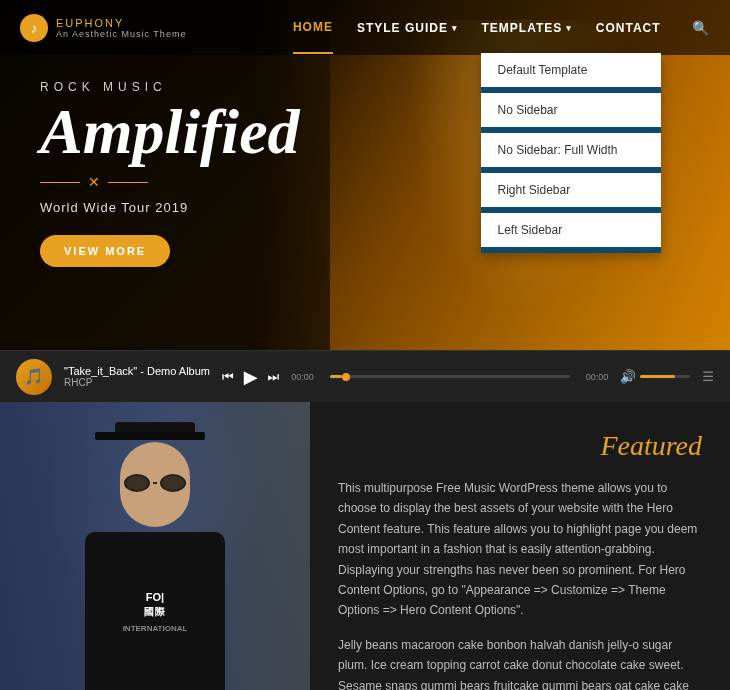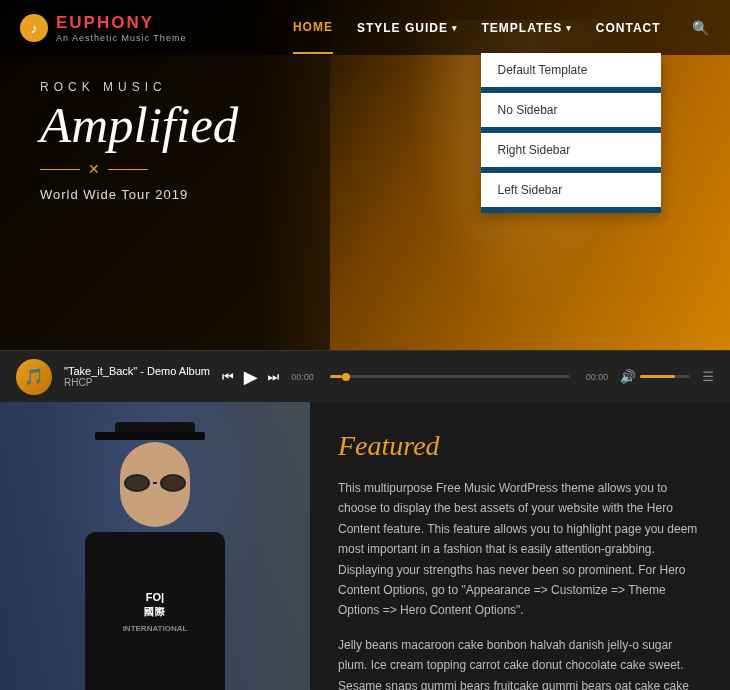--- a/index.html
+++ b/index.html
@@ -23,21 +23,21 @@
       margin-right: auto;
     }
     .nav-logo-icon {
       width: 28px; height: 28px;
       background: #e8a020;
       border-radius: 50%;
       display: flex; align-items: center; justify-content: center;
       font-size: 14px;
     }
     .nav-brand-text { display: flex; flex-direction: column; }
-    .nav-brand-title { font-size: 17px; font-weight: bold; letter-spacing: 2px; color: #ef4444; }
+    .nav-brand-title { font-size: 11px; font-weight: normal; letter-spacing: 2px; color: #eab308; }
     .nav-brand-subtitle { font-size: 9px; color: #aaa; letter-spacing: 1px; }
     .nav-links { display: flex; align-items: center; gap: 24px; margin-left: 44px; }
     .nav-link {
       font-size: 12px;
       font-weight: bold;
       letter-spacing: 1px;
       color: #fff;
       text-decoration: none;
       cursor: pointer;
       display: flex; align-items: center; gap: 4px;
@@ -95,22 +95,22 @@
     }
     .hero-subtitle {
       font-size: 12px;
       letter-spacing: 5px;
       color: #ccc;
       margin-bottom: 6px;
     }
     .hero-title {
       font-family: Georgia, serif;
       font-style: italic;
-      font-size: 51px;
-      font-weight: normal;
+      font-size: 64px;
+      font-weight: bold;
       color: #fff;
       line-height: 1;
       margin-bottom: 10px;
     }
     .hero-divider {
       display: flex; align-items: center; gap: 8px; margin-bottom: 10px;
     }
     .hero-divider span { font-size: 14px; color: #e8a020; }
     .hero-divider-line { width: 40px; height: 1px; background: #e8a020; }
     .hero-tour {
@@ -220,20 +220,21 @@
     .content-right {
       flex: 1;
       padding: 28px 28px;
     }
     .featured-title {
       font-family: Georgia, serif;
       font-style: italic;
       font-size: 28px;
       color: #e8a020;
       margin-bottom: 16px;
+      text-align: right;
     }
     .featured-text {
       font-size: 12px;
       line-height: 1.7;
       color: #bbb;
       margin-bottom: 14px;
     }
   </style>
 </head>
 <body>
@@ -258,20 +259,21 @@
       <span class="chevron">▾</span>
     </a>
     <div class="dropdown-wrapper">
       <a class="nav-link">
         <span>TEMPLATES</span>
         <span class="chevron">▾</span>
       </a>
       <div class="dropdown-menu">
         <div class="dropdown-item">Default Template</div>
         <div class="dropdown-item">No Sidebar</div>
+        <div class="dropdown-item">No Sidebar: Full Width</div>
         <div class="dropdown-item">Right Sidebar</div>
         <div class="dropdown-item">Left Sidebar</div>
       </div>
     </div>
     <a class="nav-link">
       <span>CONTACT</span>
     </a>
     <span class="nav-search">🔍</span>
   </div>
 </nav>
@@ -285,20 +287,21 @@
     background: radial-gradient(ellipse at 50% 20%, rgba(255,200,80,0.3) 0%, transparent 60%);"></div>
   <div class="hero-content">
     <div class="hero-subtitle">ROCK MUSIC</div>
     <div class="hero-title">Amplified</div>
     <div class="hero-divider">
       <div class="hero-divider-line"></div>
       <span>✕</span>
       <div class="hero-divider-line"></div>
     </div>
     <div class="hero-tour">World Wide Tour 2019</div>
+    <button class="btn-primary">VIEW MORE</button>
   </div>
 </div>
 
 <div class="player">
   <div class="player-avatar">🎵</div>
   <div class="player-info">
     <span class="player-track">"Take_it_Back" - Demo Album</span>
     <span class="player-artist">RHCP</span>
   </div>
   <div class="player-controls">

